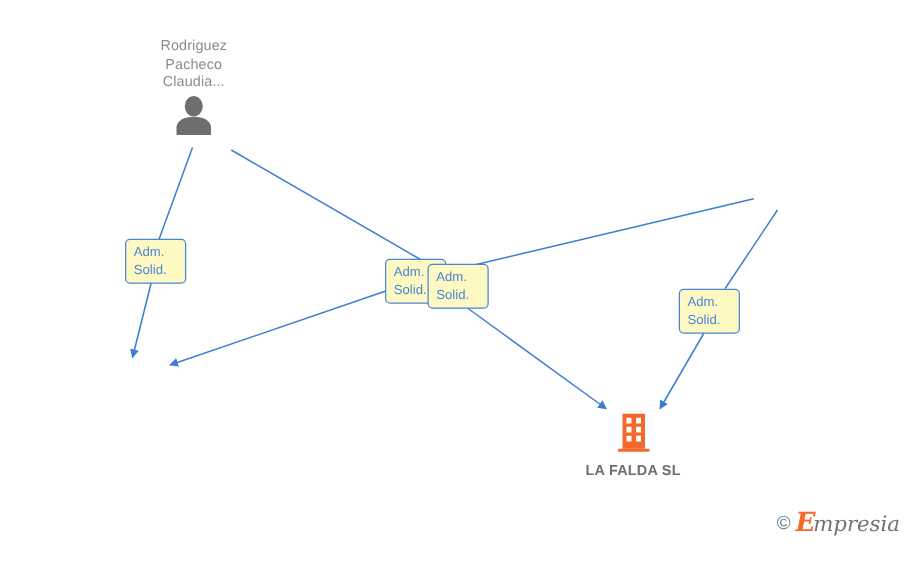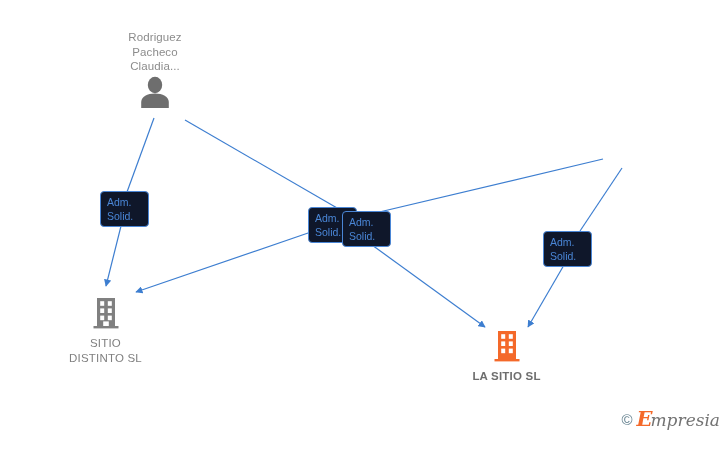--- a/index.html
+++ b/index.html
@@ -61,21 +61,21 @@
     color: #6e6e6e;
     font-weight: bold;
   }
 
   
   .edge-label {
     position: absolute;
     box-sizing: border-box;
     border: 1.2px solid #4a86d6;
     border-radius: 4px;
-    background: #0f172a;
+    background: #fef9c3;
     color: #4a86d6;
     font-size: 10.5px;
     line-height: 14px;
     padding: 3px 5px 3px 6px;
     white-space: pre-line;
     text-align: left;
   }
 
   
   #watermark {
@@ -139,52 +139,35 @@
 Claudia...</div>
     <span class="person-icon">
       <svg width="34" height="32" viewBox="0 0 34 32" xmlns="http://www.w3.org/2000/svg">
         <ellipse cx="17" cy="9" rx="7.2" ry="8.2" fill="#6e6e6e"></ellipse>
         <path d="M 3.2 32 L 3.2 26 C 3.2 20.6 9.4 17.4 17 17.4 C 24.6 17.4 30.8 20.6 30.8 26 L 30.8 32 Z" fill="#6e6e6e"></path>
       </svg>
     </span>
   </div>
 
 
-  <div class="node" style="left:43px; top:297px; width:125px;">
-    <span class="company-icon">
-      <svg width="28" height="32" viewBox="0 0 28 32" xmlns="http://www.w3.org/2000/svg">
-        <rect x="5" y="1" width="18" height="28" fill="#808080"></rect>
-        <rect x="8.2" y="4.2" width="4" height="4.6" fill="#ffffff"></rect>
-        <rect x="15.8" y="4.2" width="4" height="4.6" fill="#ffffff"></rect>
-        <rect x="8.2" y="11.4" width="4" height="4.6" fill="#ffffff"></rect>
-        <rect x="15.8" y="11.4" width="4" height="4.6" fill="#ffffff"></rect>
-        <rect x="8.2" y="18.6" width="4" height="4.6" fill="#ffffff"></rect>
-        <rect x="15.8" y="18.6" width="4" height="4.6" fill="#ffffff"></rect>
-        <rect x="11.2" y="24.4" width="5.6" height="4.6" fill="#ffffff"></rect>
-        <rect x="1.5" y="29" width="25" height="2.4" fill="#808080"></rect>
-      </svg>
-    </span>
-    <div class="company-name">SITIO
-DISTINTO  SL</div>
-  </div>
 
   <div class="node" style="left:444px; top:330px; width:125px;">
     <span class="company-icon">
       <svg width="28" height="32" viewBox="0 0 28 32" xmlns="http://www.w3.org/2000/svg">
         <rect x="5" y="1" width="18" height="28" fill="#f4692a"></rect>
         <rect x="8.2" y="4.2" width="4" height="4.6" fill="#ffffff"></rect>
         <rect x="15.8" y="4.2" width="4" height="4.6" fill="#ffffff"></rect>
         <rect x="8.2" y="11.4" width="4" height="4.6" fill="#ffffff"></rect>
         <rect x="15.8" y="11.4" width="4" height="4.6" fill="#ffffff"></rect>
         <rect x="8.2" y="18.6" width="4" height="4.6" fill="#ffffff"></rect>
         <rect x="15.8" y="18.6" width="4" height="4.6" fill="#ffffff"></rect>
         <rect x="1.5" y="29" width="25" height="2.4" fill="#f4692a"></rect>
       </svg>
     </span>
-    <div class="company-name highlight">LA SITIO  SL</div>
+    <div class="company-name highlight">LA FALDA  SL</div>
   </div>
 
   <div class="edge-label" style="left:100px; top:191px; width:49px; z-index:3;">Adm.
 Solid.</div>
 
   <div class="edge-label" style="left:308px; top:207px; width:49px; z-index:4;">Adm.
 Solid.</div>
 
   <div class="edge-label" style="left:342px; top:211px; width:49px; z-index:5;">Adm.
 Solid.</div>

